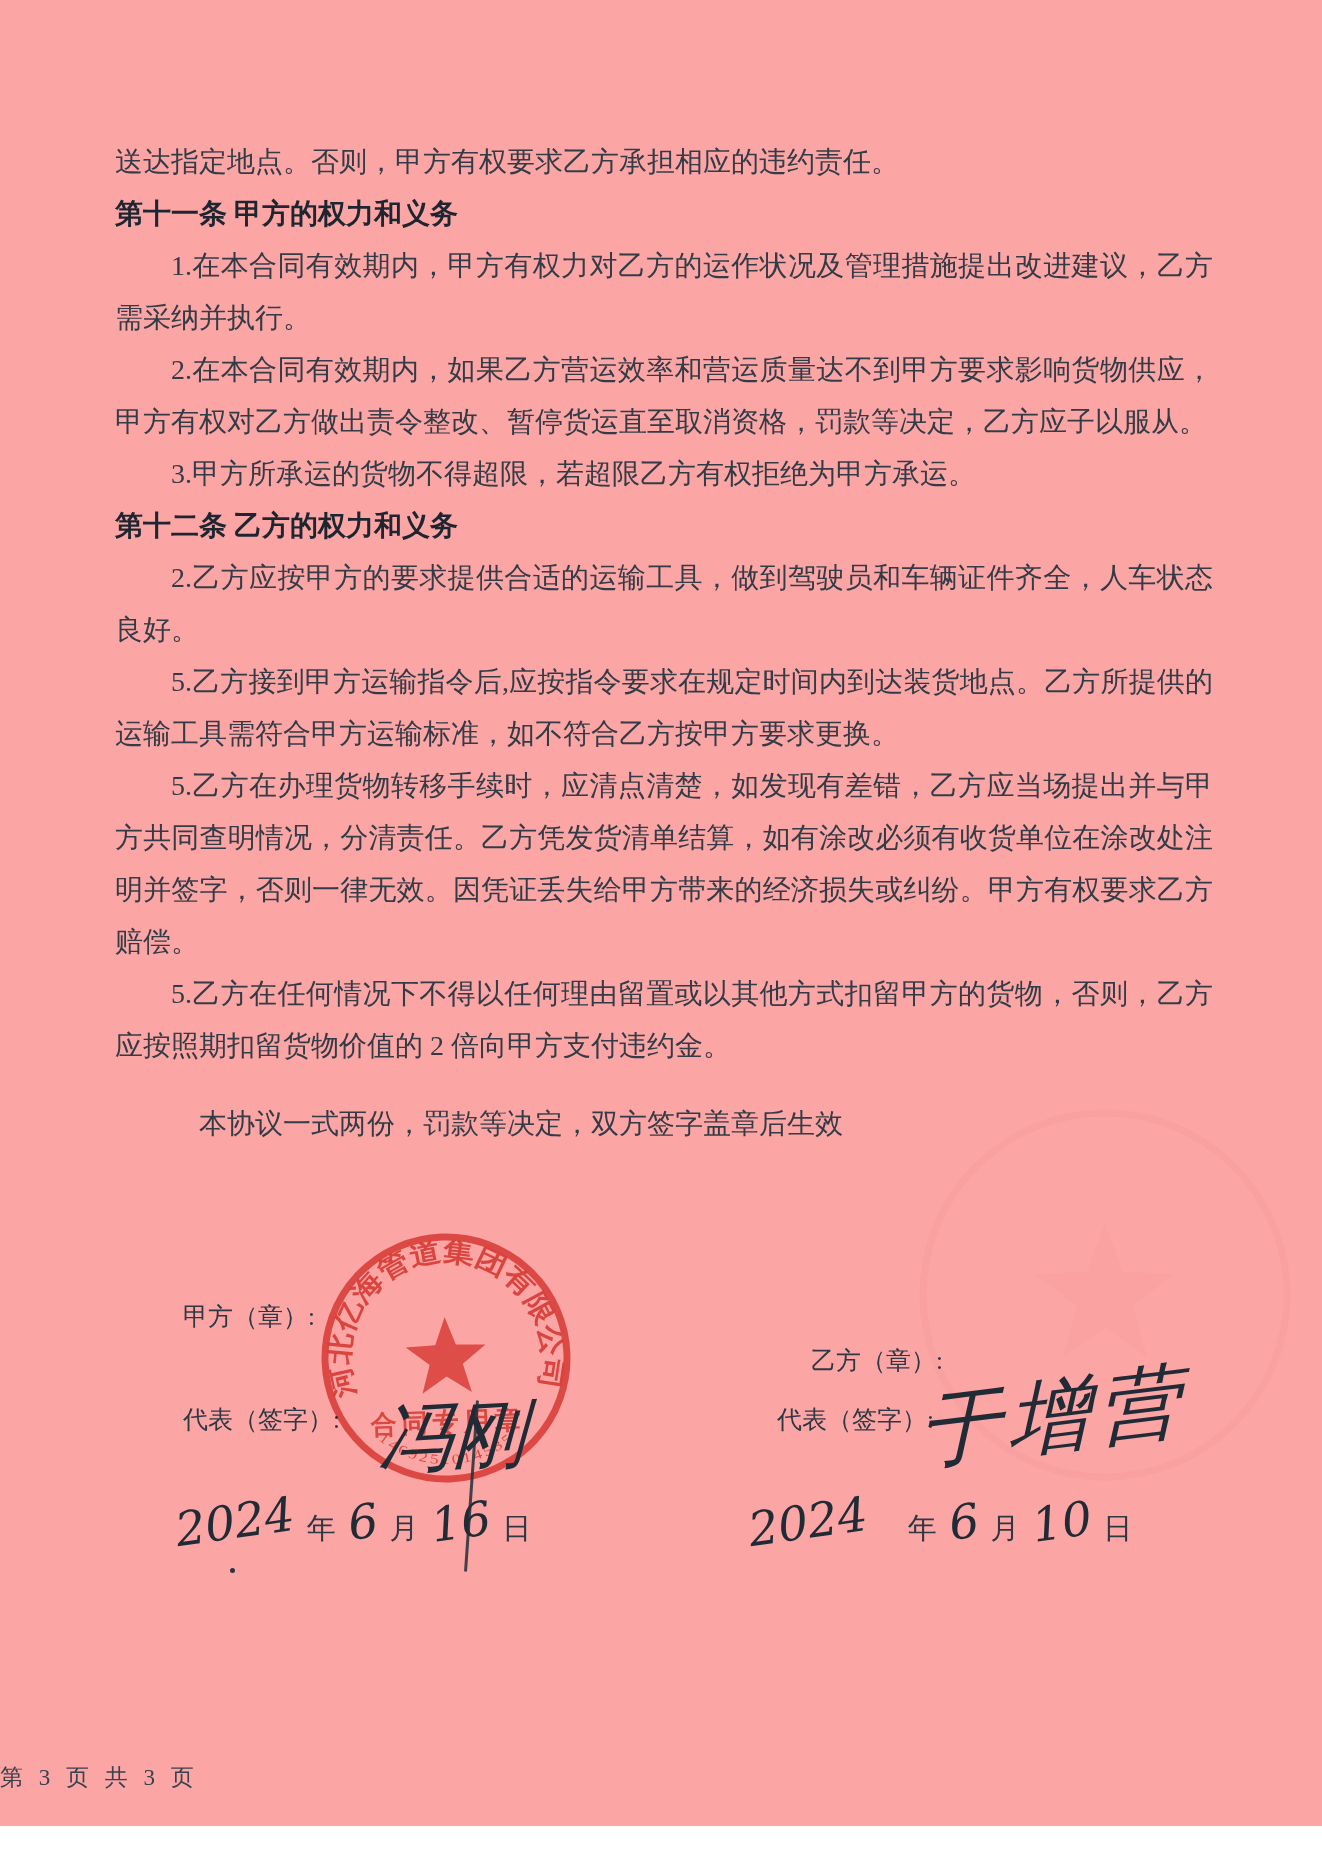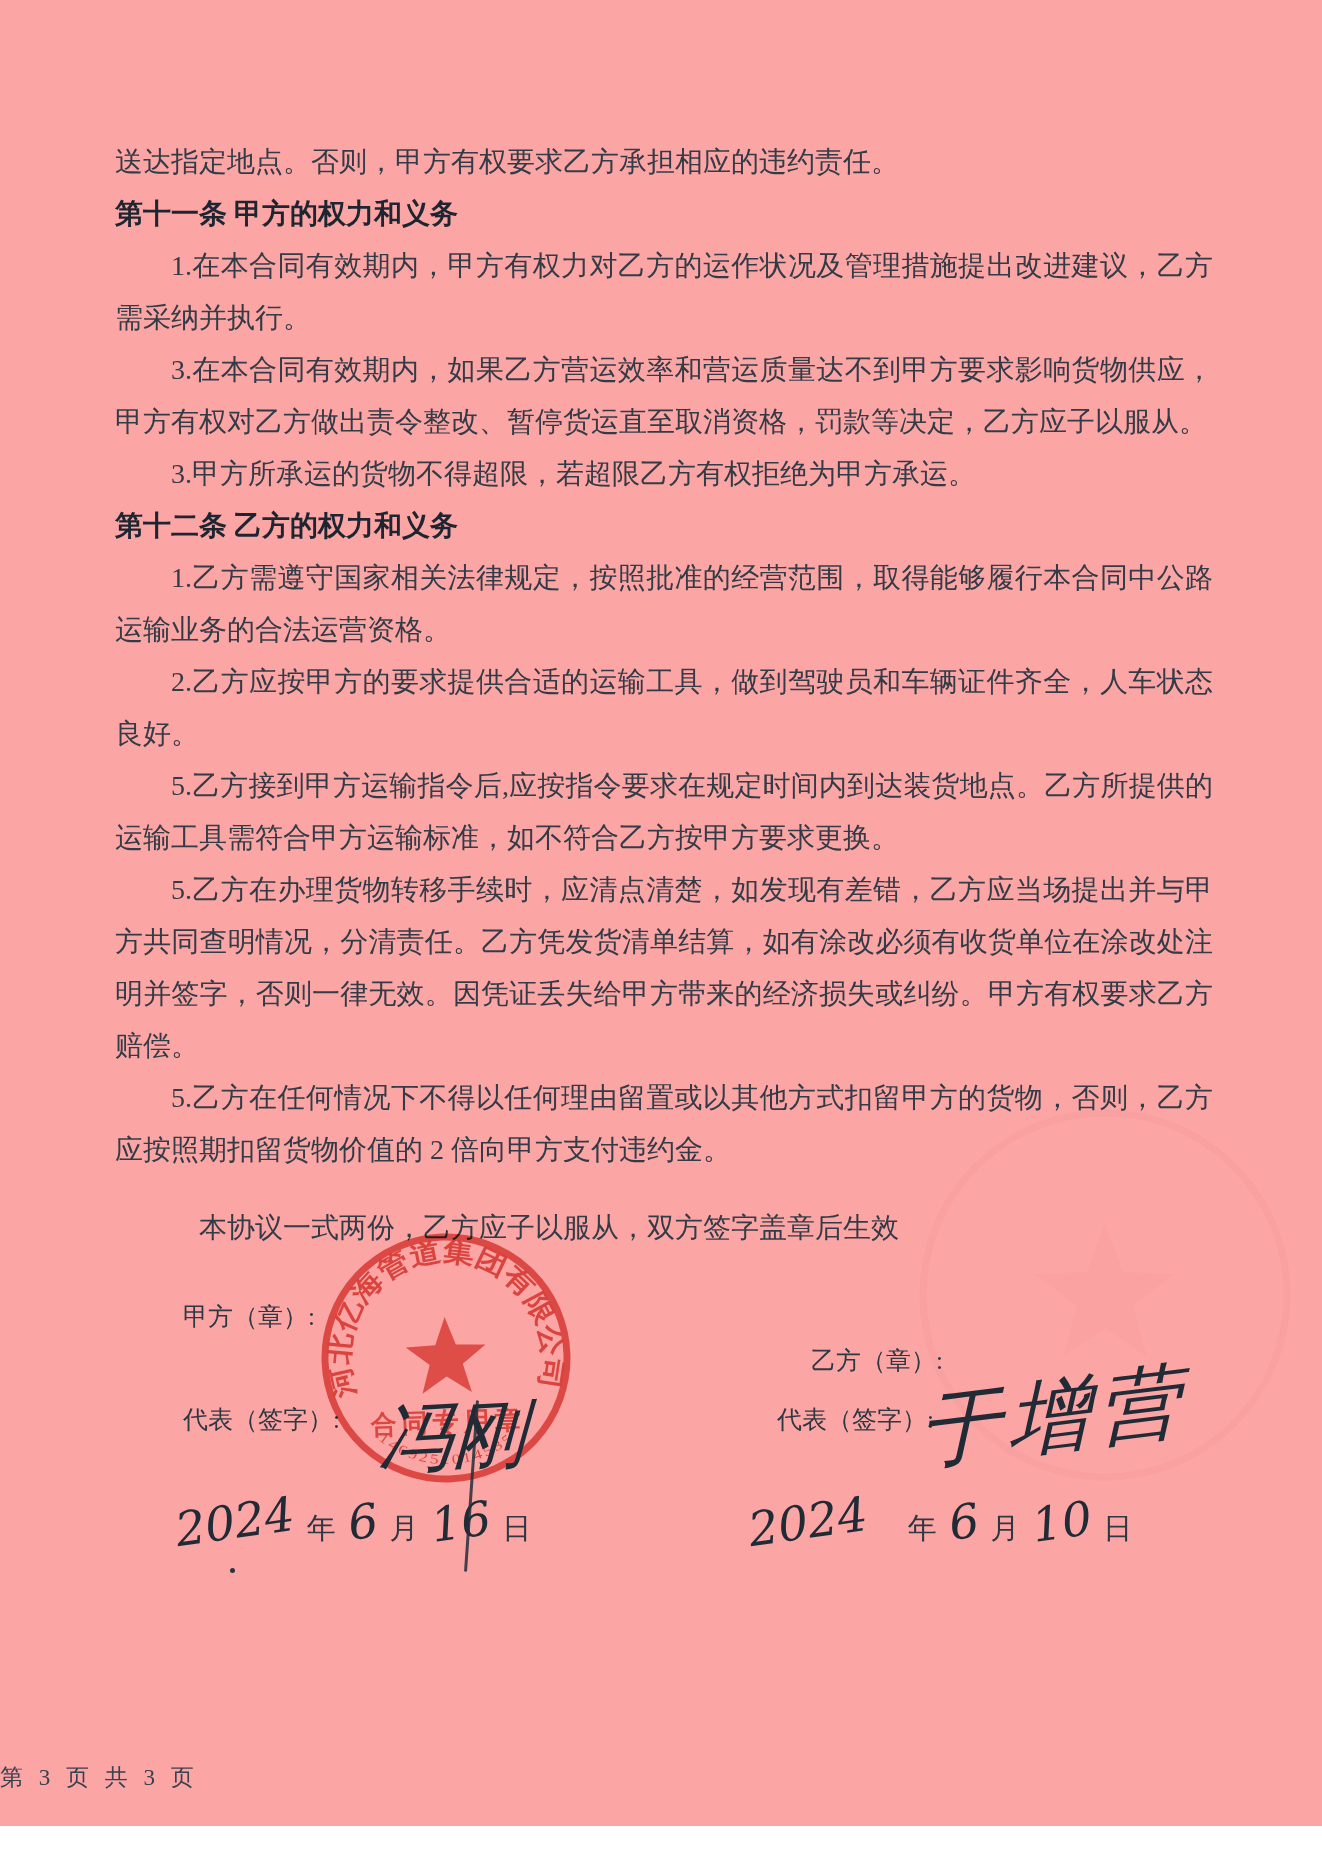--- a/index.html
+++ b/index.html
@@ -82,41 +82,40 @@
 
   <div class="content">
     <p class="para noindent">送达指定地点。否则，甲方有权要求乙方承担相应的违约责任。</p>
 
     <p class="para heading">第十一条 甲方的权力和义务</p>
 
     <div>
 
         <p class="para">1.在本合同有效期内，甲方有权力对乙方的运作状况及管理措施提出改进建议，乙方需采纳并执行。</p>
 
-        <p class="para">3.在本合同有效期内，如果乙方营运效率和营运质量达不到甲方要求影响货物供应，甲方有权对乙方做出责令整改、暂停货运直至取消资格，罚款等决定，乙方应子以服从。</p>
+        <p class="para">2.在本合同有效期内，如果乙方营运效率和营运质量达不到甲方要求影响货物供应，甲方有权对乙方做出责令整改、暂停货运直至取消资格，罚款等决定，乙方应子以服从。</p>
 
         <p class="para">3.甲方所承运的货物不得超限，若超限乙方有权拒绝为甲方承运。</p>
       </div>
 
     <p class="para heading">第十二条 乙方的权力和义务</p>
 
     <div>
 
-        <p class="para">1.乙方需遵守国家相关法律规定，按照批准的经营范围，取得能够履行本合同中公路运输业务的合法运营资格。</p>
 
         <p class="para">2.乙方应按甲方的要求提供合适的运输工具，做到驾驶员和车辆证件齐全，人车状态良好。</p>
 
         <p class="para">5.乙方接到甲方运输指令后,应按指令要求在规定时间内到达装货地点。乙方所提供的运输工具需符合甲方运输标准，如不符合乙方按甲方要求更换。</p>
 
         <p class="para">5.乙方在办理货物转移手续时，应清点清楚，如发现有差错，乙方应当场提出并与甲方共同查明情况，分清责任。乙方凭发货清单结算，如有涂改必须有收货单位在涂改处注明并签字，否则一律无效。因凭证丢失给甲方带来的经济损失或纠纷。甲方有权要求乙方赔偿。</p>
 
         <p class="para">5.乙方在任何情况下不得以任何理由留置或以其他方式扣留甲方的货物，否则，乙方应按照期扣留货物价值的 2 倍向甲方支付违约金。</p>
       </div>
 
-    <p class="para closing">本协议一式两份，乙方应子以服从，双方签字盖章后生效</p>
+    <p class="para closing">本协议一式两份，罚款等决定，双方签字盖章后生效</p>
   </div>
 
   <svg class="ghost-stamp" viewBox="0 0 400 400">
     <circle cx="200" cy="200" r="182" fill="none" stroke="#e4857c" stroke-width="7" opacity="0.12"></circle>
     <circle cx="200" cy="200" r="140" fill="none" stroke="#eda49d" stroke-width="3" opacity="0.07"></circle>
     <polygon points="200,128 218,177 270,179 228,211 242,262 200,233 158,262 172,211 130,179 182,177" fill="#e4857c" opacity="0.08"></polygon>
   </svg>
 
   <svg class="stamp" viewBox="0 0 260 260">
     <defs>

